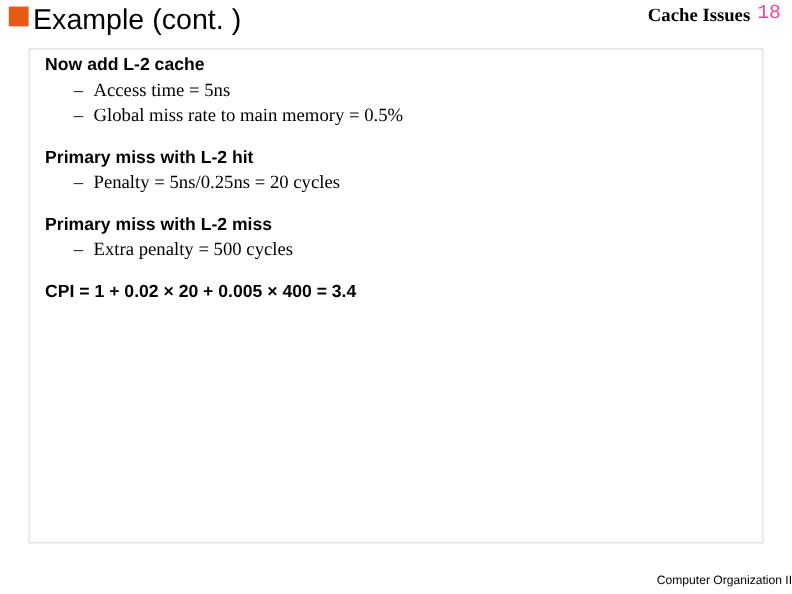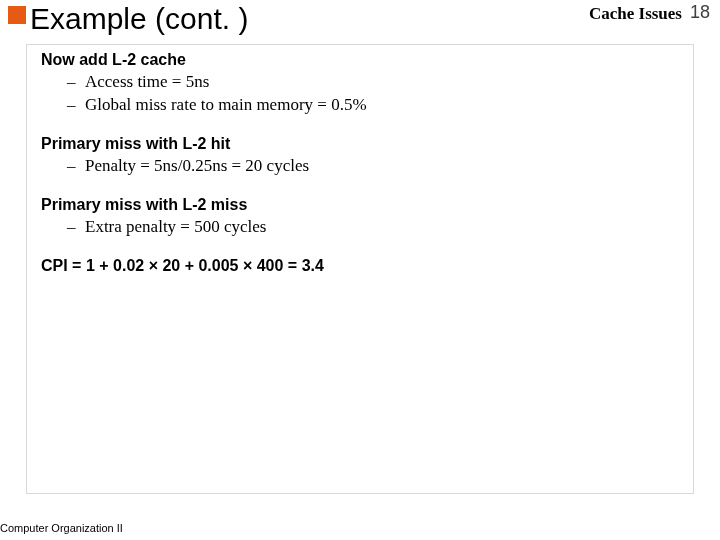--- a/index.html
+++ b/index.html
@@ -30,41 +30,41 @@
     top: 6px;
     width: 18px;
     height: 18px;
     background: #e55b13;
   }
   .title {
     position: absolute;
     left: 30px;
     top: 2px;
     font-family: Arial, Helvetica, sans-serif;
-    font-size: 30px;
+    font-size: 26px;
     font-weight: 400;
     color: #000;
   }
   .topic {
     position: absolute;
     right: 38px;
     top: 4px;
     font-family: Liberation Serif, serif;
     font-size: 17px;
     font-weight: 700;
     color: #000;
   }
   .pagenum {
     position: absolute;
     right: 10px;
     top: 2px;
-    font-family: Liberation Sans, sans-serif;
+    font-family: Liberation Mono, monospace;
     font-size: 18px;
     font-weight: 400;
-    color: #404040;
+    color: #ec4899;
   }
   .body-frame {
     position: absolute;
     left: 26px;
     top: 44px;
     right: 26px;
     height: 450px;
     border: 1px solid #d8d8d8;
     padding: 6px 10px 6px 14px;
   }
@@ -87,21 +87,21 @@
     display: inline-block;
     width: 18px;
     text-align: left;
     margin-left: -18px;
   }
   .footer {
     position: absolute;
     bottom: 6px;
     left: 0;
     right: 0;
-    text-align: left;
+    text-align: right;
     font-family: Arial, Helvetica, sans-serif;
     font-size: 11px;
     color: #000;
   }
 </style>
 </head>
 <body>
 
 <div class="slide">
 

